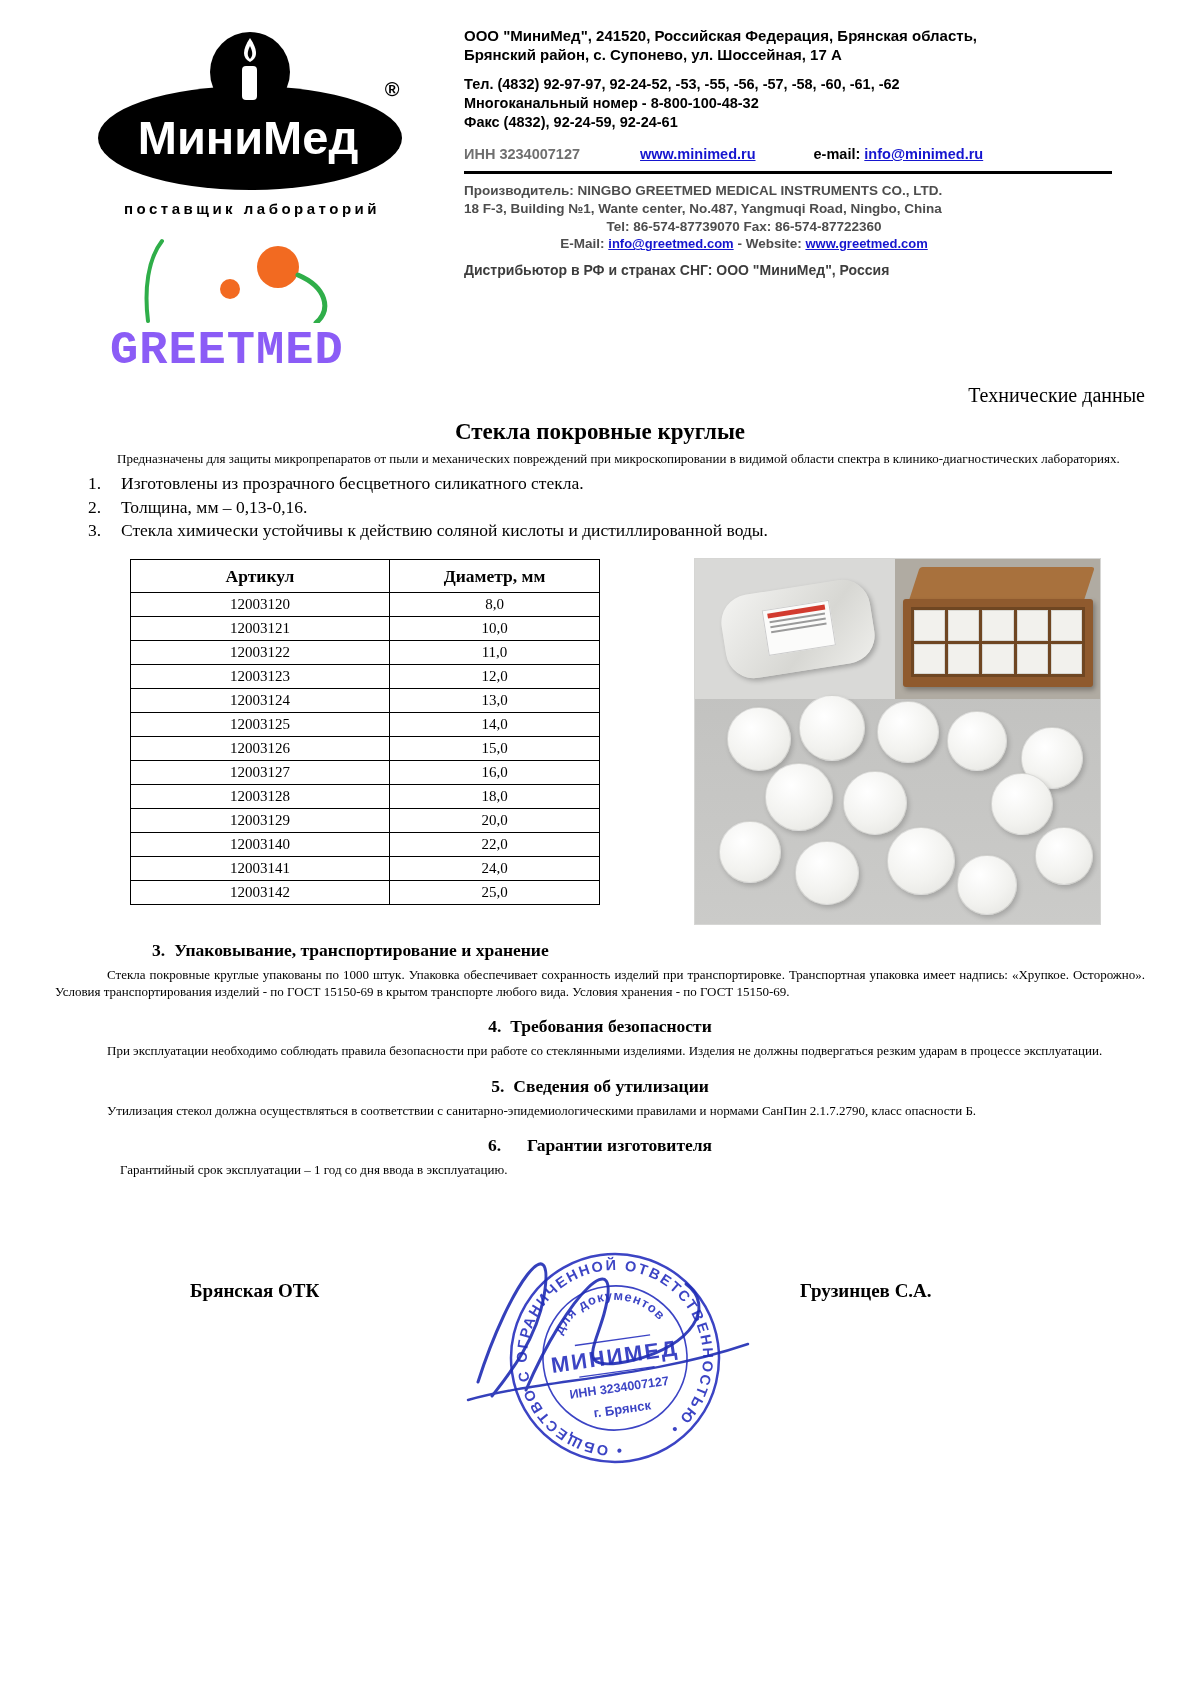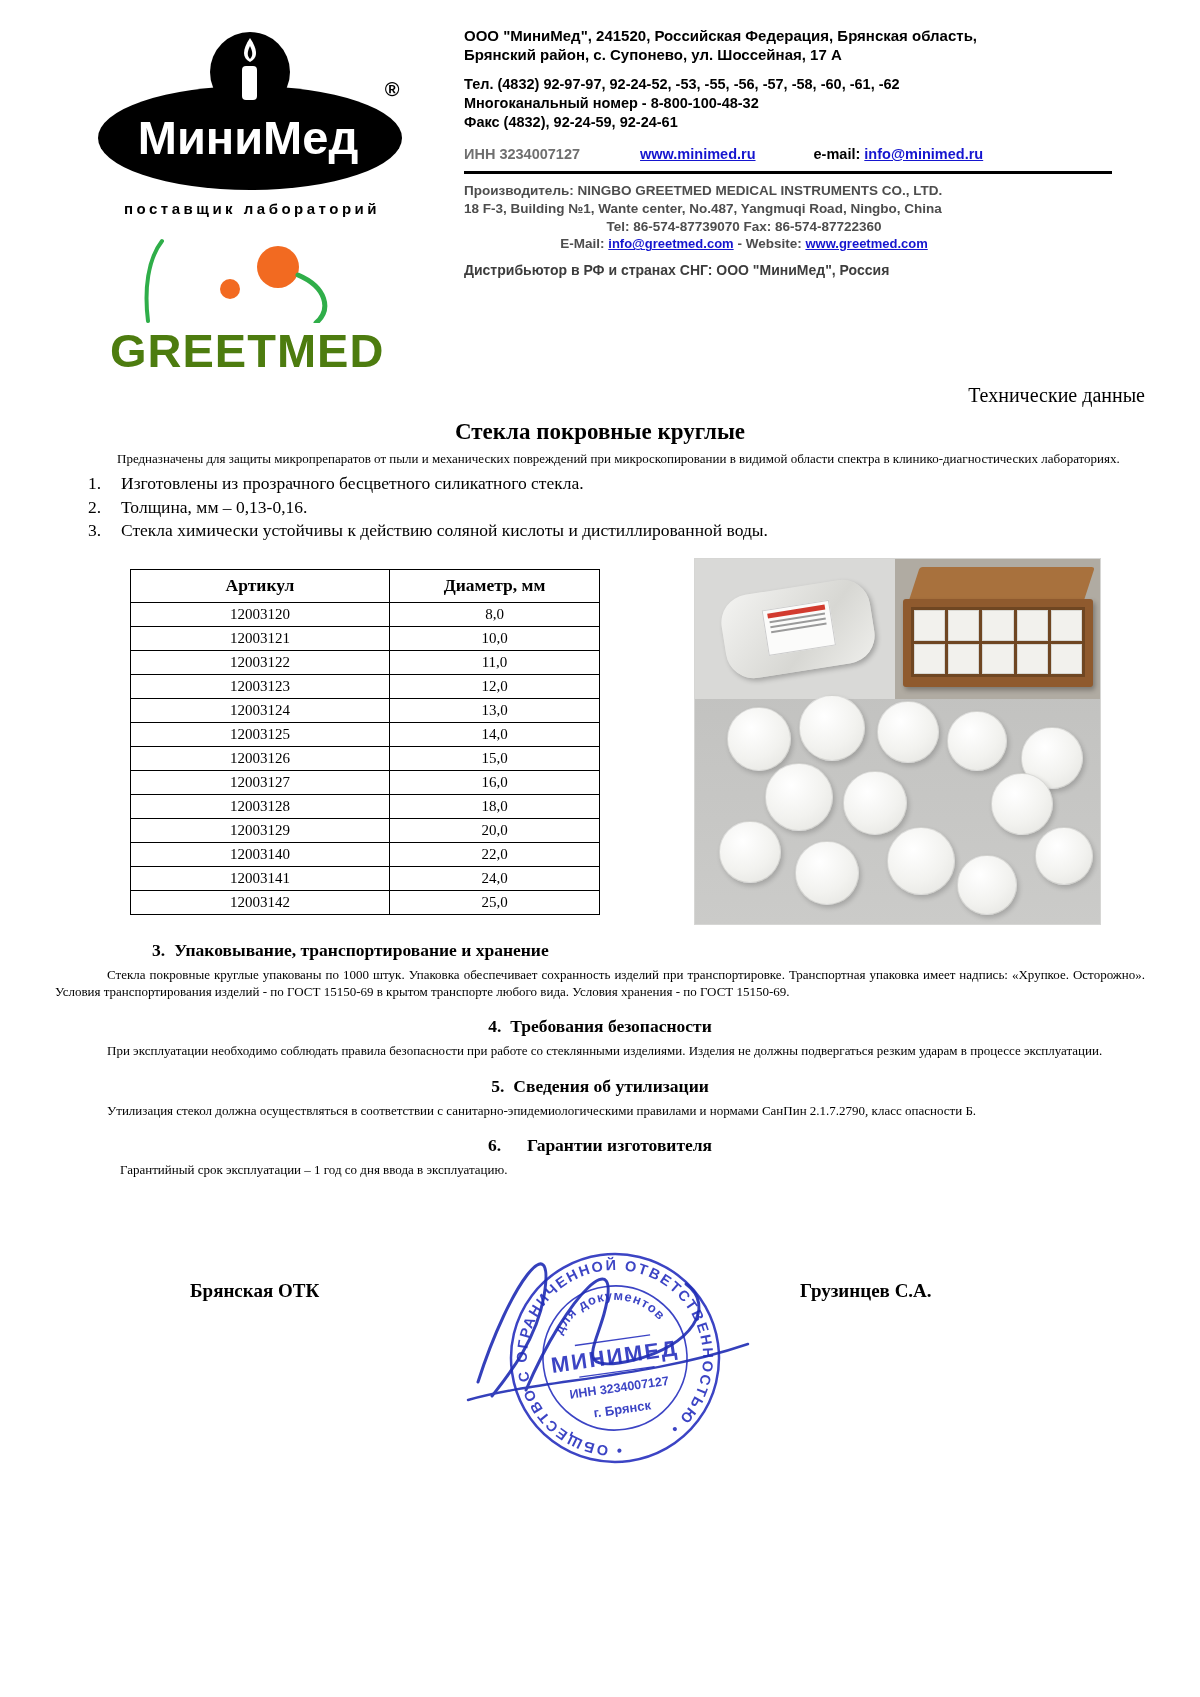--- a/index.html
+++ b/index.html
@@ -15,22 +15,22 @@
   
   .header-row{display:flex;padding:26px 65px 0 92px;}
   .logo-col{width:330px;flex:0 0 330px;}
   .minimed-logo{width:320px;text-align:center;}
   .mm-tagline{
     font-family:"Liberation Sans",sans-serif;font-weight:bold;
     font-size:15px;letter-spacing:3.5px;margin-top:2px;color:#000;
   }
   .greetmed-logo{margin-top:14px;padding-left:18px;}
   .gm-text{
-    font-family:Liberation Sans, sans-serif;font-weight:bold;
-    font-size:47px;letter-spacing:1px;color:#4d7c0f;line-height:1;
+    font-family:Liberation Mono, monospace;font-weight:bold;
+    font-size:47px;letter-spacing:1px;color:#8b5cf6;line-height:1;
   }
   .info-col{flex:1;padding-left:42px;font-family:"Liberation Sans",sans-serif;}
   .addr div{font-weight:bold;font-size:15px;line-height:1.28;}
   .phones{margin-top:11px;}
   .phones div{font-weight:bold;font-size:14.5px;line-height:1.3;}
   .inn-row{margin-top:14px;font-weight:bold;font-size:14.5px;display:flex;align-items:baseline;}
   .inn{color:#6f6f6f;margin-right:60px;}
   .link{color:#1515cf;text-decoration:underline;font-weight:bold;cursor:pointer;}
   .email-wrap{margin-left:58px;}
   .black-rule{height:3px;background:#000;margin:9px 0 8px;width:648px;}
@@ -44,21 +44,21 @@
   .doc-subtitle{text-align:center;font-weight:bold;font-size:23px;margin-top:12px;}
   .sec-head{font-weight:bold;font-size:17.5px;text-align:center;margin-top:16px;}
   .sec-left{text-align:left;padding-left:97px;}
   .g-wide{display:inline-block;width:26px;}
   .g-narrow{display:inline-block;width:9px;}
   .para{text-align:justify;text-indent:62px;font-size:13px;line-height:1.32;margin:5px 0 0;}
   .num-list{margin-top:5px;}
   .num-item{display:flex;font-size:17.5px;line-height:1.35;}
   .num-item .num{margin-left:33px;width:33px;flex:0 0 33px;}
   
-  .table-photo-row{display:flex;padding:16px 55px 0 130px;align-items:center;}
+  .table-photo-row{display:flex;padding:16px 55px 0 130px;align-items:flex-start;}
   table.glass-table{border-collapse:collapse;width:470px;}
   table.glass-table th,table.glass-table td{
     border:1px solid #000;text-align:center;font-size:15px;padding:1px 4px;
   }
   table.glass-table th{font-weight:bold;height:30px;font-size:17.5px;}
   table.glass-table td{height:21px;}
   table.glass-table th:first-child,table.glass-table td:first-child{width:250px;}
   
   .photo{margin-left:auto;margin-right:45px;position:relative;width:405px;height:365px;
          background:linear-gradient(#bdbdbb,#cbcbc9);overflow:hidden;box-shadow:0 0 0 1px #d6d6d4;}

